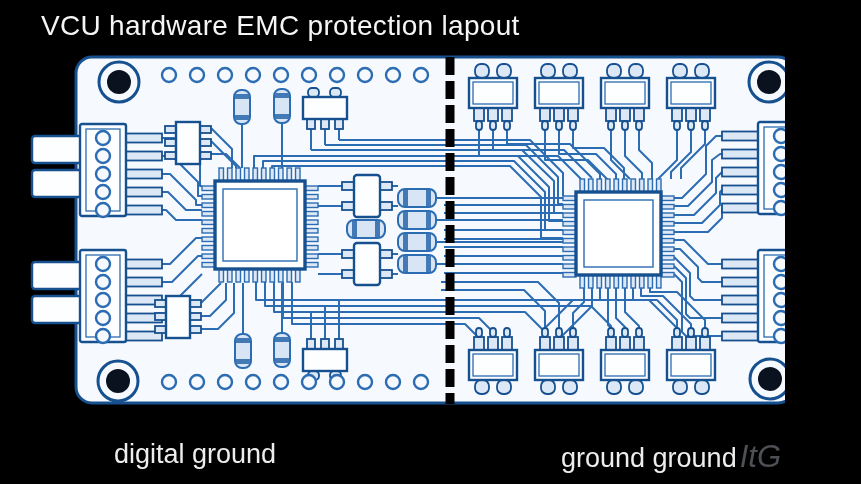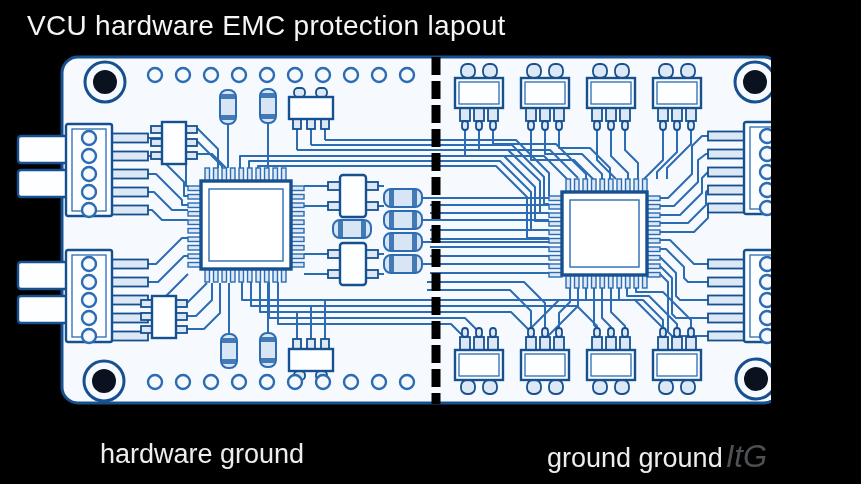--- a/index.html
+++ b/index.html
@@ -3,21 +3,21 @@
 <meta charset="utf-8">
 <style>
   :root{
     --background:#000; --board:#f6faff; --outline:#17508f; --trace:#2c6cb2;
     --component-fill:#fdfeff; --resistor-fill:#d7e5f4; --resistor-band:#4379b4;
     --pin-fill:#dce8f6; --hole:#0a1220; --divider:#000;
     --title-text:#f5f5f5; --label-text:#ededed; --watermark-text:#8d9299;
   }
   html,body{margin:0;padding:0;background:var(--background);}
   #screen{position:relative;width:771px;height:484px;background:var(--background);
-          font-family:"Liberation Sans", sans-serif;overflow:hidden;}
+          font-family:"Liberation Sans", sans-serif;overflow:hidden;margin-left:14px;}
   .title{position:absolute;left:27px;top:10px;font-size:28px;letter-spacing:.3px;
          color:var(--title-text);white-space:nowrap;}
   .glabel{position:absolute;top:439px;font-size:27px;color:var(--label-text);white-space:nowrap;}
   .glabel.left{left:100px;} .glabel.right{left:547px;}
   .wm{font-size:31px;opacity:.55;color:var(--watermark-text);font-style:italic;margin-left:3px;}
   svg{position:absolute;left:0;top:0;}
   .board{fill:var(--board);stroke:var(--outline);stroke-width:3;}
   .trace{fill:none;stroke:var(--trace);stroke-width:2;stroke-linejoin:round;stroke-linecap:butt;}
   .comp{fill:var(--component-fill);stroke:var(--outline);stroke-width:2.4;}
   .comp-line{fill:none;stroke:var(--trace);stroke-width:1.3;}
@@ -326,16 +326,16 @@
     <g>
       <use href="#hole" transform="translate(105,82)"></use>
       <use href="#hole" transform="translate(755,82)"></use>
       <use href="#hole" transform="translate(104,381)"></use>
       <use href="#hole" transform="translate(756,379)"></use>
     </g>
 
     <line class="divider" x1="436" y1="57" x2="436" y2="404"></line>
   </svg>
 
-  <div class="glabel left">hardware ground</div>
+  <div class="glabel left">digital ground</div>
   <div class="glabel right"><span>ground ground</span><span class="wm">ItG</span></div>
 
 </div>
 
 </body></html>

